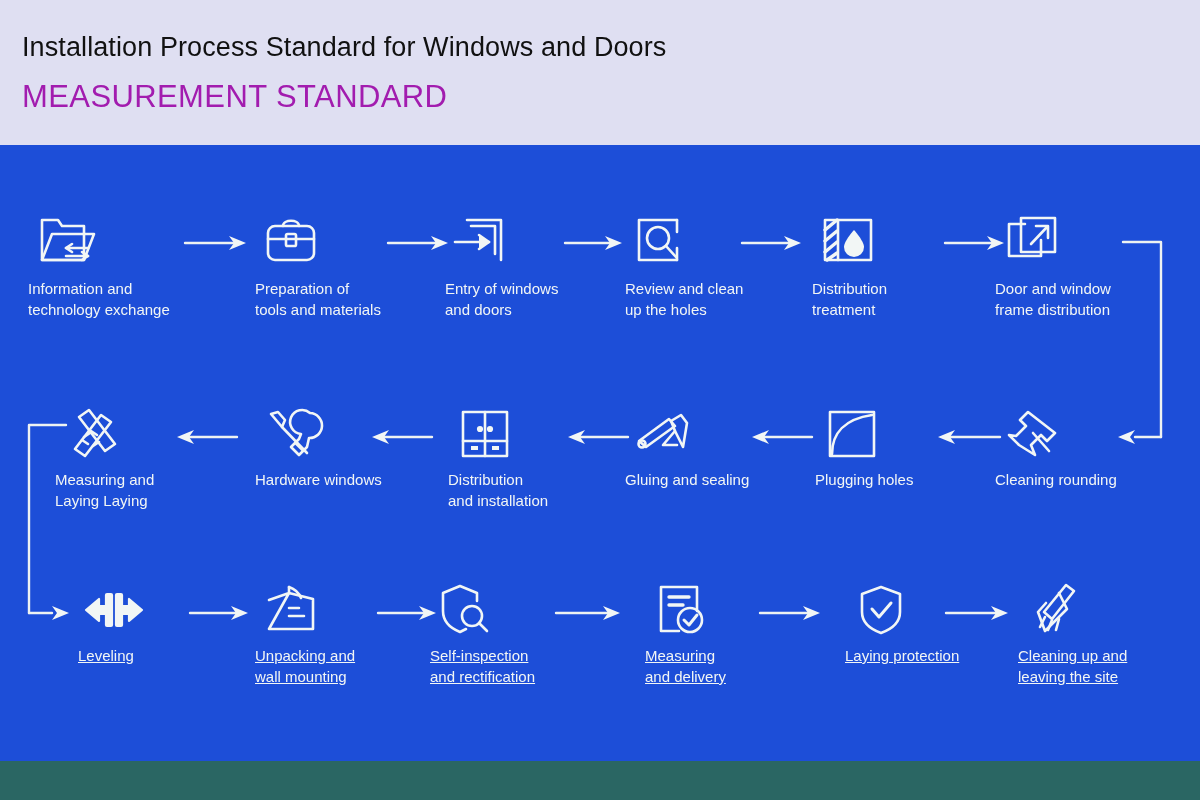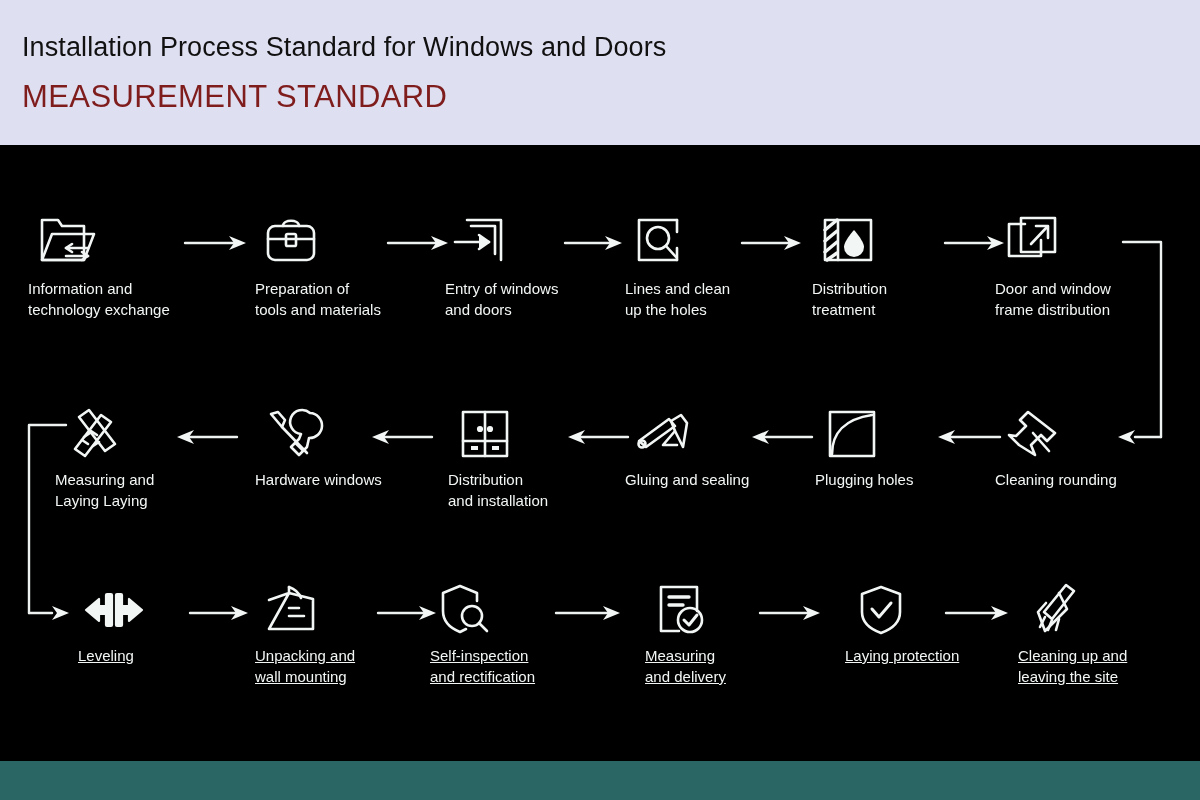--- a/index.html
+++ b/index.html
@@ -16,27 +16,27 @@
     position:absolute;left:0;top:0;width:1200px;height:145px;
     background:#dfdff2;
     padding-left:44px;
   }
   .header .title{
     position:absolute;left:22px;top:32px;
     font-size:27px;color:#111;letter-spacing:.1px;white-space:nowrap;
   }
   .header .subtitle{
     position:absolute;left:22px;top:79px;
-    font-size:31px;color:#7f1d1d;letter-spacing:.4px;white-space:nowrap;
+    font-size:31px;color:#a21caf;letter-spacing:.4px;white-space:nowrap;
   }
 
   
   .stage{
     position:absolute;left:0;top:145px;width:1200px;height:616px;
-    background:#000000;
+    background:#1d4ed8;
   }
   .svg-layer{position:absolute;left:0;top:0;width:1200px;height:655px;}
 
   
   .node{position:absolute;}
   .node .icon{position:absolute;left:0;top:0;width:72px;height:62px;}
   .node .label{
     position:absolute;left:0;top:66px;width:175px;
     font-size:15px;line-height:21px;color:#f2f6f5;
     white-space:pre-line;
@@ -181,21 +181,21 @@
 
     <div class="node r1" style="left:625px;top:65px;">
       <div class="icon">
         <svg viewBox="0 0 72 62" width="72" height="62" fill="none" stroke="#f2f6f5" stroke-width="2.6" stroke-linecap="round" stroke-linejoin="round">
           <path d="M52,10 H14 V50 H52"></path>
           <path d="M52,10 V22 M52,38 V50"></path>
           <circle cx="33" cy="28" r="11"></circle>
           <path d="M41,36 L51,47"></path>
         </svg>
       </div>
-      <div class="label">Lines and clean
+      <div class="label">Review and clean
 up the holes</div>
     </div>
 
     <div class="node r1" style="left:812px;top:65px;">
       <div class="icon">
         <svg viewBox="0 0 72 62" width="72" height="62" fill="none" stroke="#f2f6f5" stroke-width="2.6" stroke-linecap="round" stroke-linejoin="round">
           <rect x="13" y="10" width="46" height="40"></rect>
           <path d="M26,10 V50"></path>
           <path d="M13,20 L25,10 M13,31 L25,21 M13,42 L25,32 M15,50 L25,43" stroke-width="3.4"></path>
           <path d="M42,20 C42,20 52,31 52,37 A10,10 0 0 1 32,37 C32,31 42,20 42,20 Z" fill="#f2f6f5" stroke="none"></path>

